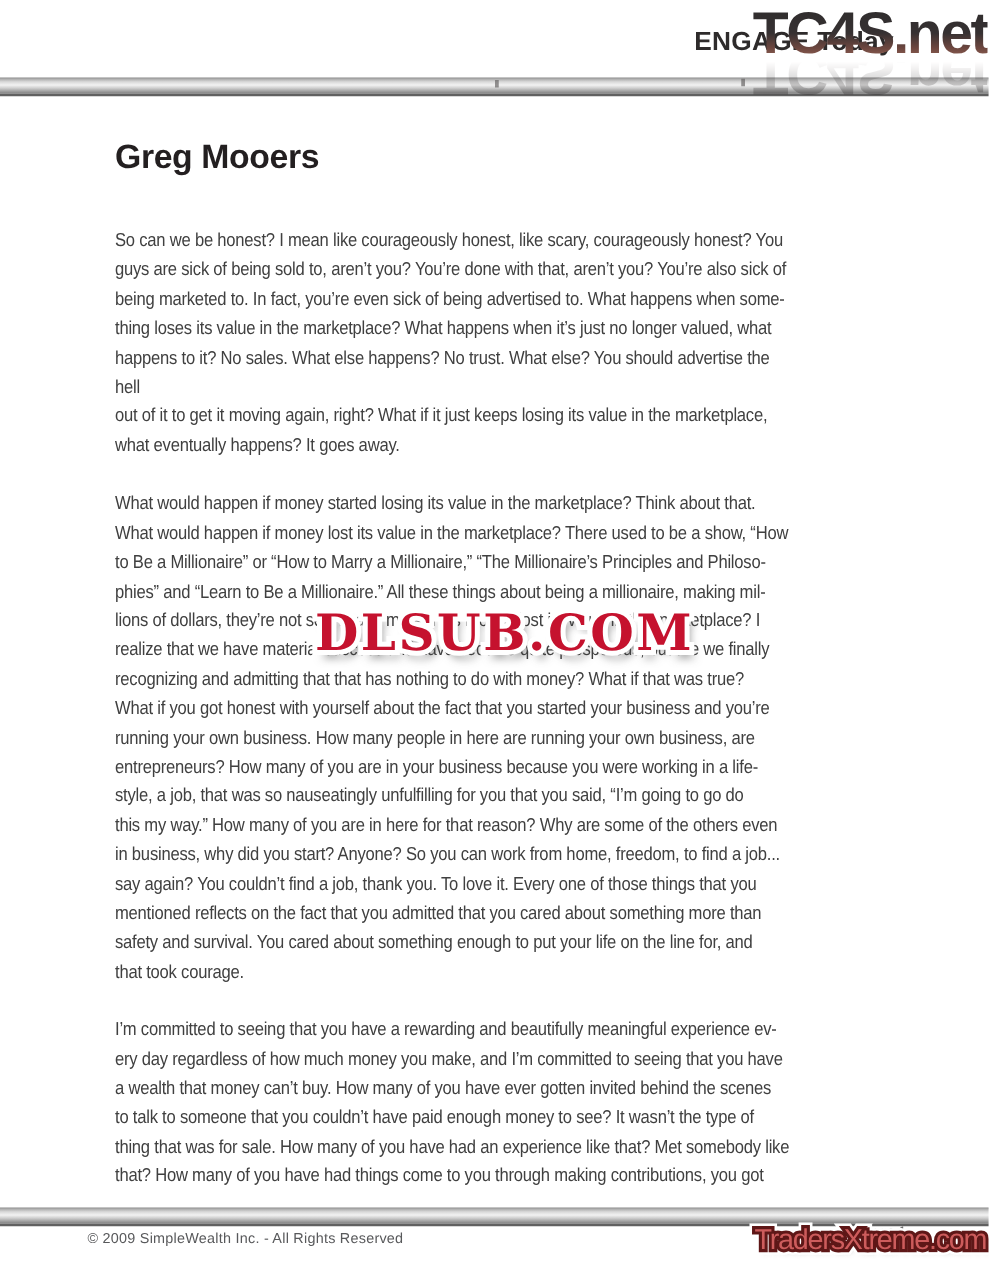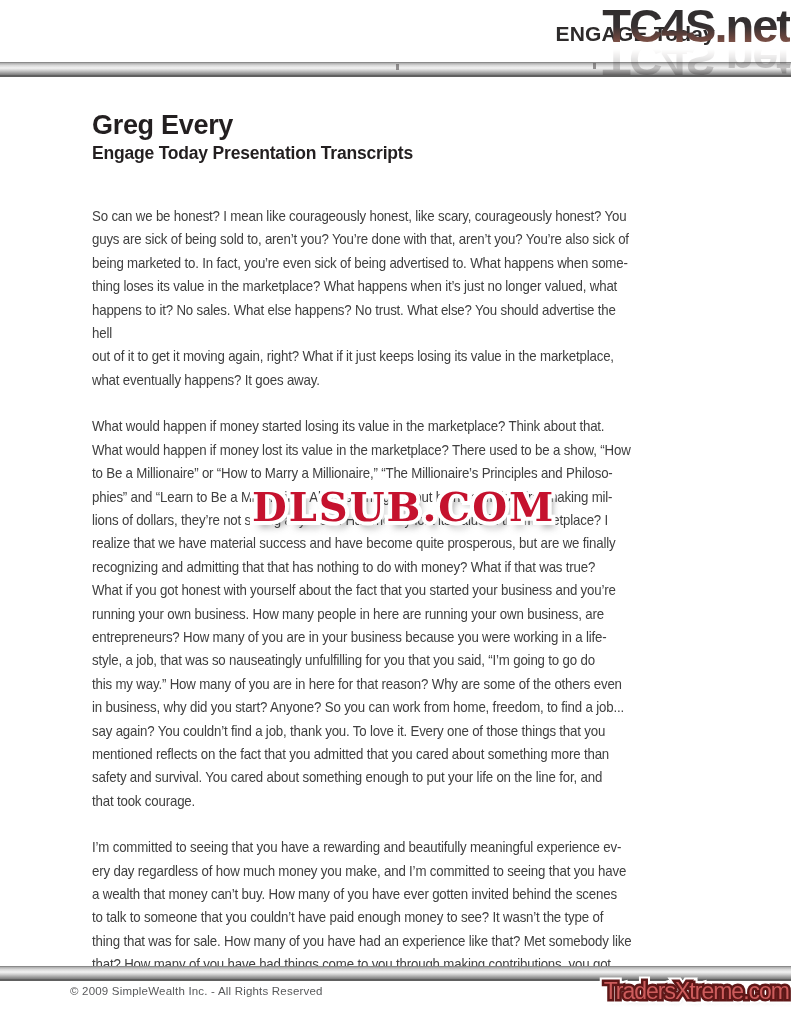--- a/index.html
+++ b/index.html
@@ -97,22 +97,21 @@
 <div class="tc4s-wrap">
   <div class="grad-text">TC4S.net</div>
   <div class="grad-text tc4s-reflection">TC4S.net</div>
 </div>
 
 <div class="rule rule-top"></div>
 <div class="bar-tick" style="left:396px;top:64px;"></div>
 <div class="bar-tick" style="left:593px;top:63px;"></div>
 
 <div class="content">
-  <h1 class="doc-title">Greg Every</h1>
-  <h2 class="doc-subtitle">Engage Today Presentation Transcripts</h2>
+  <h1 class="doc-title">Greg Mooers</h1>
 
   <div class="paras">
     <div class="para">So can we be honest? I mean like courageously honest, like scary, courageously honest? You
 guys are sick of being sold to, aren’t you? You’re done with that, aren’t you? You’re also sick of
 being marketed to. In fact, you’re even sick of being advertised to. What happens when some-
 thing loses its value in the marketplace? What happens when it’s just no longer valued, what
 happens to it? No sales. What else happens? No trust. What else? You should advertise the hell
 out of it to get it moving again, right? What if it just keeps losing its value in the marketplace,
 what eventually happens? It goes away.</div>
     <div class="para">What would happen if money started losing its value in the marketplace? Think about that.

